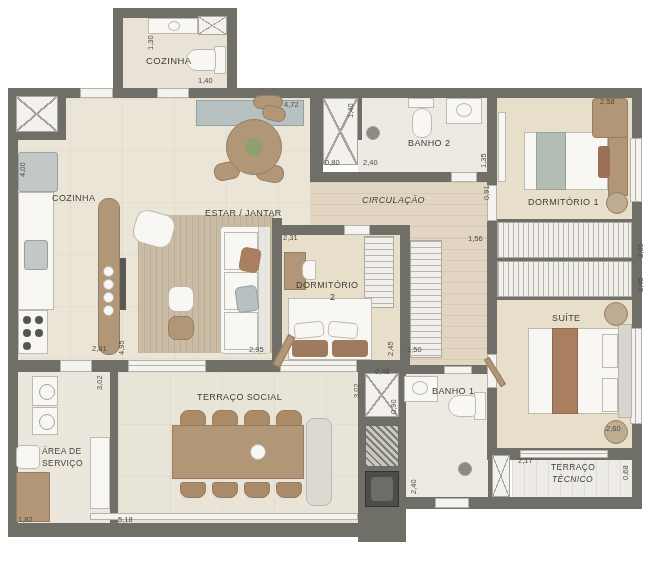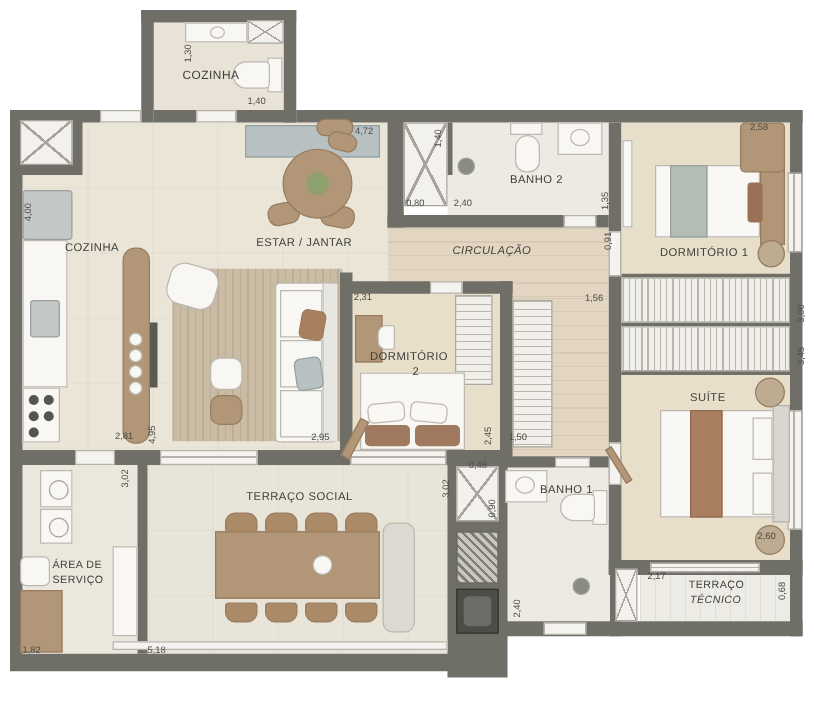--- a/index.html
+++ b/index.html
@@ -229,21 +229,21 @@
   <div class="wd" style="left:244px;top:410px;width:26px;height:16px;border-radius:8px 8px 3px 3px;background:#ab8a68;"></div>
   <div class="wd" style="left:276px;top:410px;width:26px;height:16px;border-radius:8px 8px 3px 3px;background:#ab8a68;"></div>
   <div class="wd" style="left:180px;top:482px;width:26px;height:16px;border-radius:3px 3px 8px 8px;background:#ab8a68;"></div>
   <div class="wd" style="left:212px;top:482px;width:26px;height:16px;border-radius:3px 3px 8px 8px;background:#ab8a68;"></div>
   <div class="wd" style="left:244px;top:482px;width:26px;height:16px;border-radius:3px 3px 8px 8px;background:#ab8a68;"></div>
   <div class="wd" style="left:276px;top:482px;width:26px;height:16px;border-radius:3px 3px 8px 8px;background:#ab8a68;"></div>
   <div style="position:absolute;left:306px;top:418px;width:26px;height:88px;background:#dcd9d2;border:1px solid #bbb8b0;border-radius:8px;box-sizing:border-box;z-index:12;"></div>
 
   <span class="lbl" style="left:146px;top:55px;font-size:9.5px;">COZINHA</span>
   <span class="lbl" style="left:52px;top:193px;">COZINHA</span>
-  <span class="lbl" style="left:176px;top:189px;padding-left:29px;">ESTAR / JANTAR</span>
+  <span class="lbl" style="left:176px;top:208px;padding-left:29px;">ESTAR / JANTAR</span>
   <span class="lbl" style="left:362px;top:195px;font-style:italic;">CIRCULAÇÃO</span>
   <span class="lbl" style="left:408px;top:138px;">BANHO 2</span>
   <span class="lbl" style="left:528px;top:197px;">DORMITÓRIO 1</span>
   <span class="lbl" style="left:296px;top:280px;">DORMITÓRIO</span>
   <span class="lbl" style="left:330px;top:292px;">2</span>
   <span class="lbl" style="left:552px;top:313px;">SUÍTE</span>
   <span class="lbl" style="left:197px;top:392px;">TERRAÇO SOCIAL</span>
   <span class="lbl" style="left:42px;top:446px;font-size:8.5px;text-align:center;">ÁREA DE</span>
   <span class="lbl" style="left:42px;top:458px;font-size:8.5px;">SERVIÇO</span>
   <span class="lbl" style="left:432px;top:386px;">BANHO 1</span>

